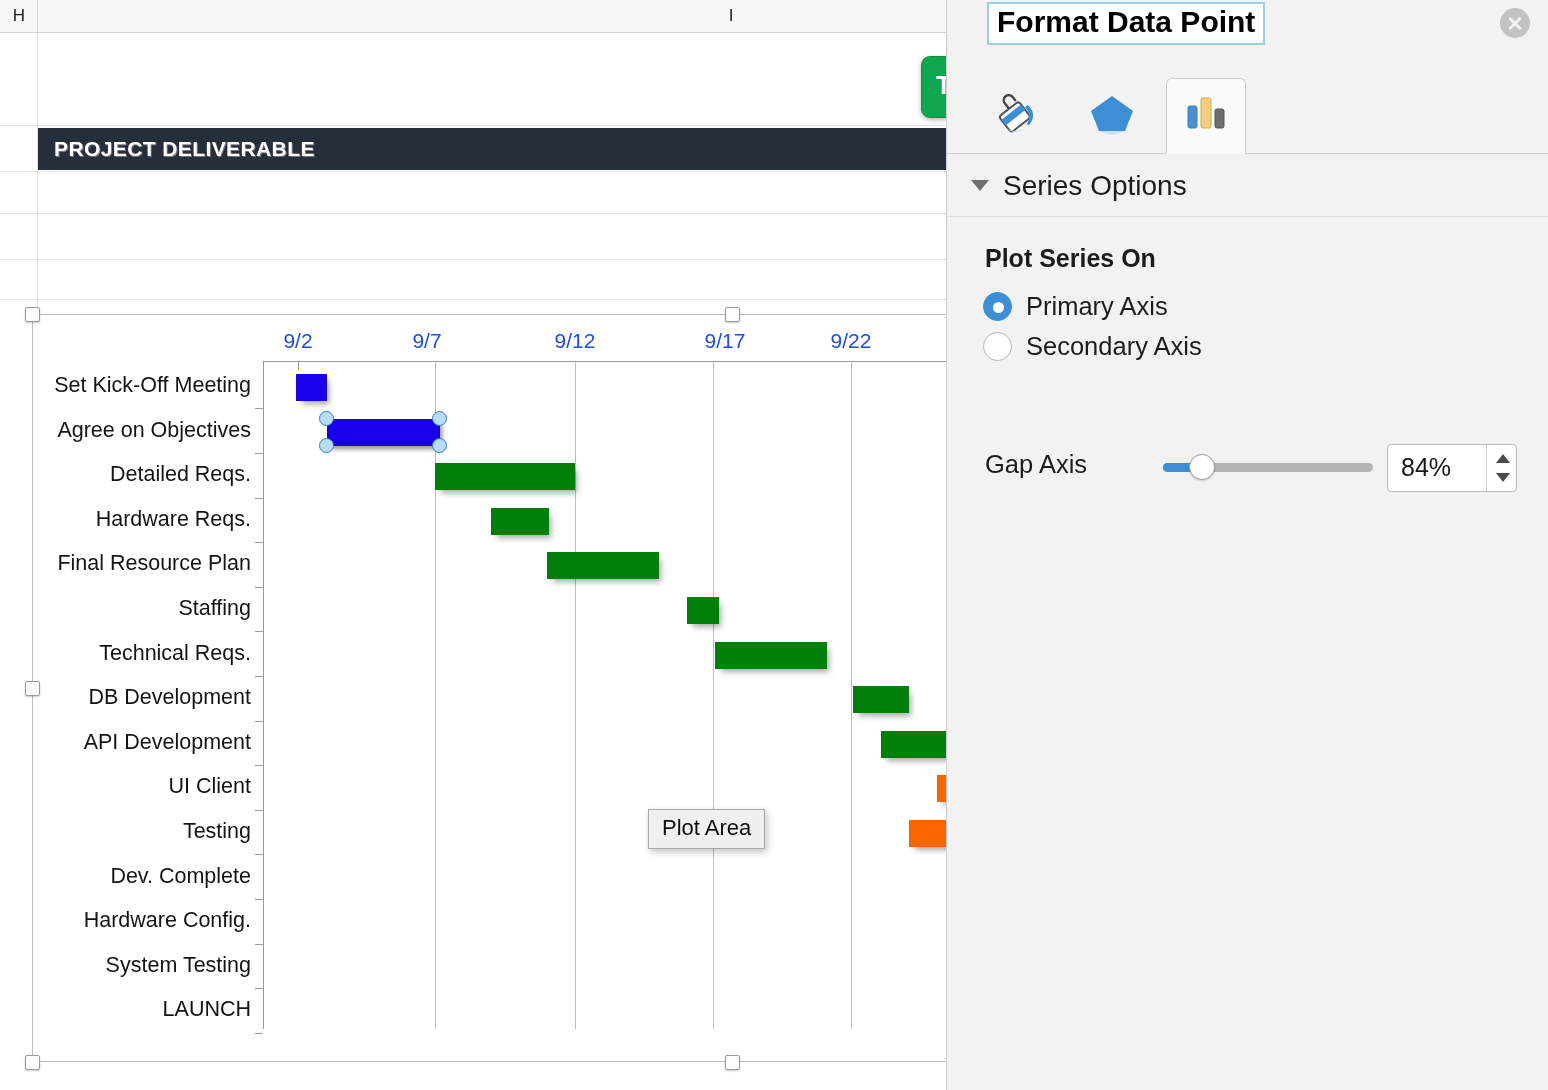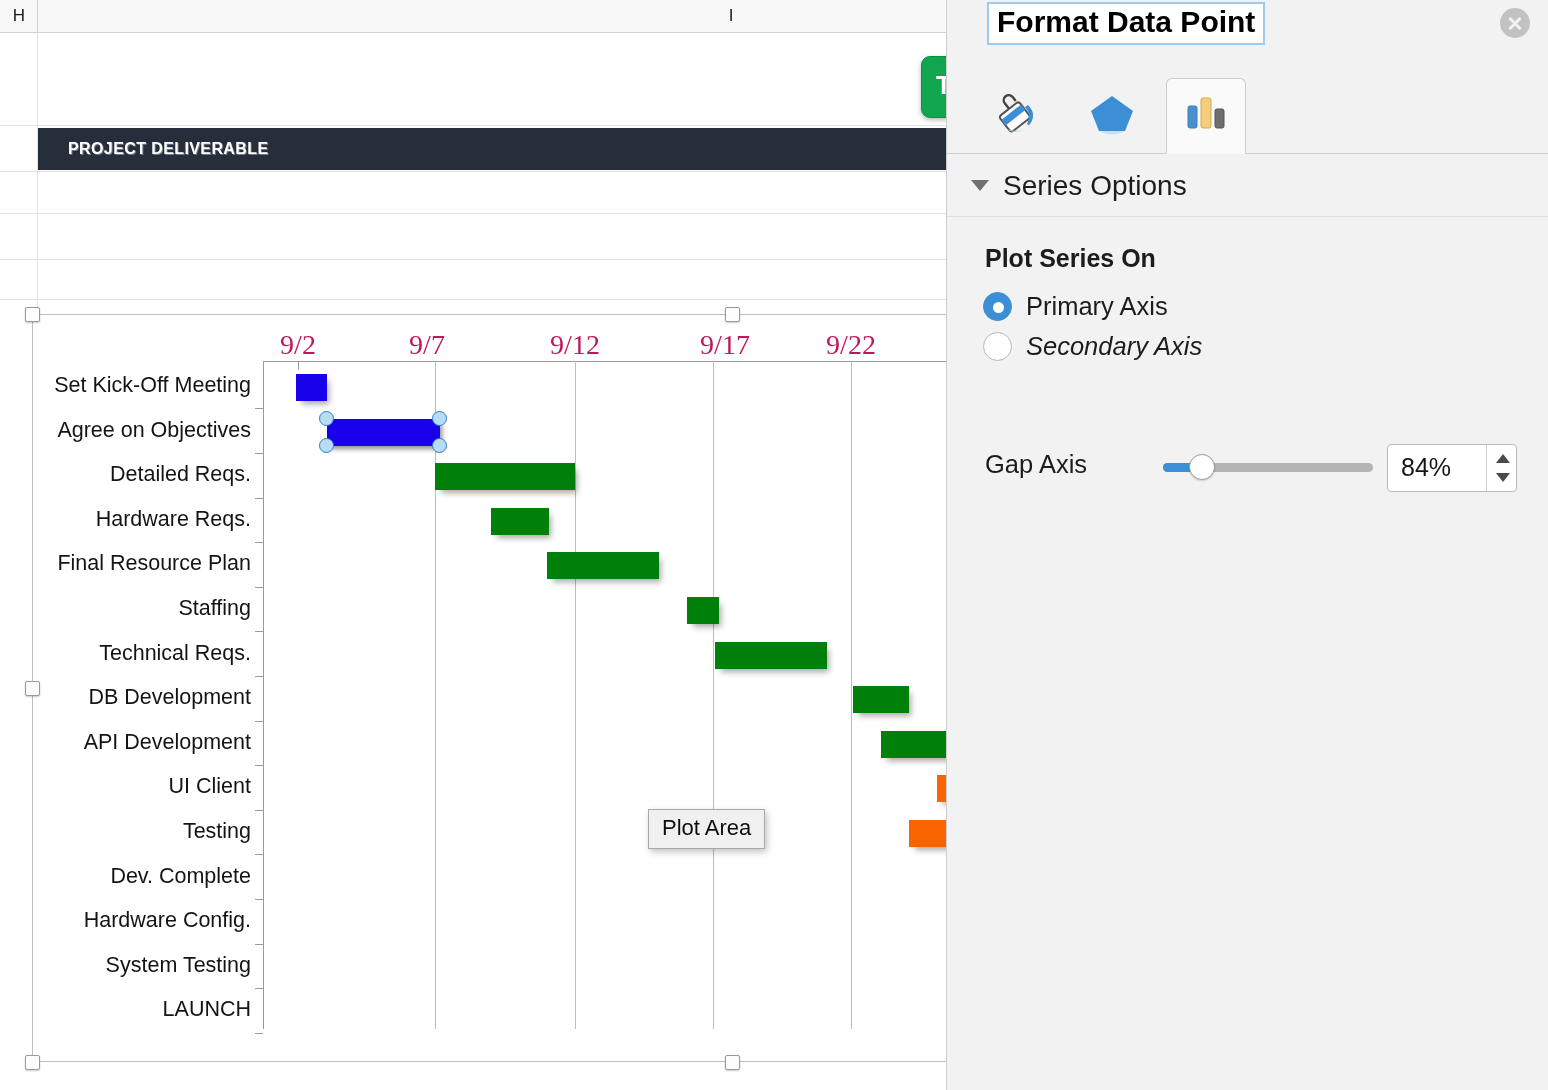--- a/index.html
+++ b/index.html
@@ -40,24 +40,24 @@
     position: absolute; width: 1px; background: #e2e2e2;
   }
 
   .dark-band {
     position: absolute;
     background: #262e3b;
     display: flex; align-items: center;
   }
   .dark-band span {
     color: #ffffff;
-    font-size: 16px;
+    font-size: 21px;
     font-weight: bold;
     letter-spacing: 0.4px;
-    padding-left: 30px;
+    padding-left: 16px;
     text-shadow: 1px 1px 0 rgba(255,255,255,0.35);
     font-family: "Liberation Sans", sans-serif;
     text-align: center;
   }
 
   .green-pill {
     position: absolute;
     background: #16a34a;
     background: #10a650;
     border-radius: 9px;
@@ -99,24 +99,24 @@
     background: #bdbdbd;
   }
   .axis-line-x {
     position: absolute; left: 0; right: 0; top: 0; height: 1px; background: #9a9a9a;
   }
   .axis-line-y {
     position: absolute; left: 0; top: 0; bottom: 0; width: 1px; background: #9a9a9a;
   }
   .date-label {
     position: absolute;
-    font-size: 28px; color: #be185d;
+    font-size: 21px; color: #1d4ed8;
     transform: translateX(-50%);
     white-space: nowrap;
-    font-family: Liberation Serif, serif;
+    font-family: Liberation Sans, sans-serif;
   }
   .ytick {
     position: absolute; left: -8px; width: 8px; height: 1px; background: #9a9a9a;
   }
   .cat-label {
     position: absolute;
     right: 0;
     text-align: right;
     font-size: 21.5px;
     color: #141414;
@@ -459,21 +459,21 @@
       <span class="tri-down"></span>
       <span class="sec-title">Series Options</span>
     </div>
 
     <div id="plot-series-on">Plot Series On</div>
 
     <div class="radio-row" style="top:292px;">
       <span class="radio on"></span>
       <span class="rlabel">Primary Axis</span>
     </div>
-    <div class="radio-row" style="top:332px;font-style:italic;">
+    <div class="radio-row" style="top:332px;">
       <span class="radio"></span>
       <span class="rlabel">Secondary Axis</span>
     </div>
 
 
     <div class="slider-row" style="top:440px;">
       <span class="slabel">Gap Axis</span>
       <div class="track">
         <div class="fill" style="width:18%;"></div>
         <div class="knob" style="left:26px;"></div>

